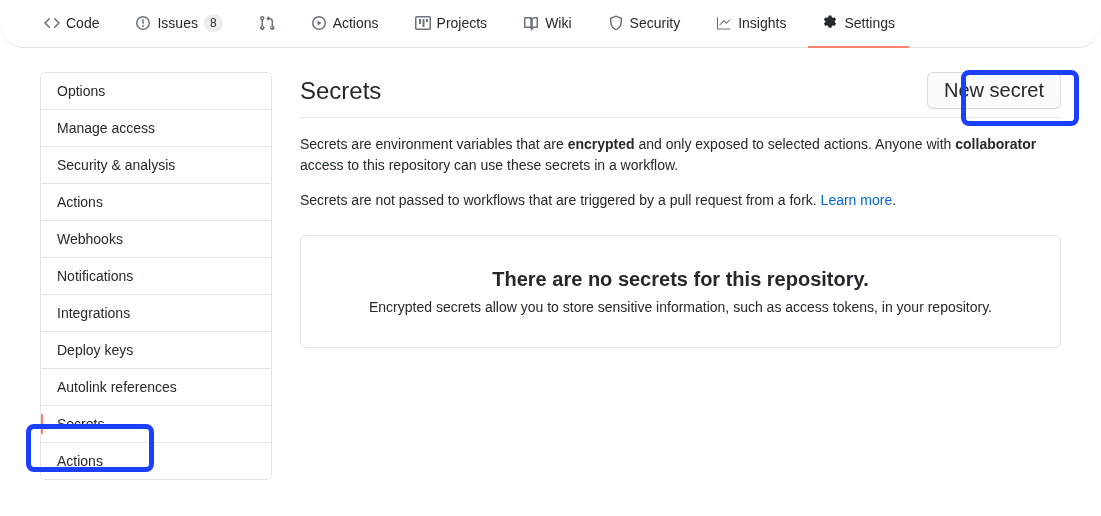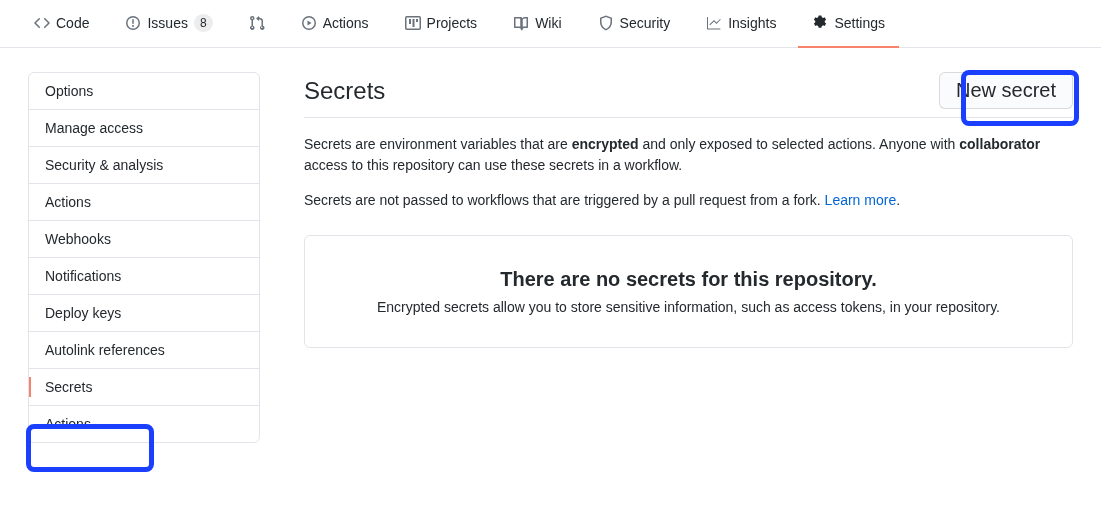--- a/index.html
+++ b/index.html
@@ -7,23 +7,24 @@
     margin: 0;
     font-family: -apple-system, BlinkMacSystemFont, "Segoe UI", Helvetica, Arial, sans-serif;
     color: #24292e;
     font-size: 14px;
     background: #fff;
   }
   .repo-nav {
     display: flex;
     align-items: center;
     gap: 8px;
-    padding: 0 20px;
+    padding: 0 30px;
     border-bottom: 1px solid #e1e4e8;
     height: 48px;
+    border-radius: 24px;
   }
   .repo-nav .tab {
     display: flex;
     align-items: center;
     gap: 6px;
     padding: 8px 14px;
     font-size: 14px;
     color: #24292e;
     cursor: pointer;
     border-bottom: 2px solid transparent;
@@ -39,22 +40,22 @@
     background: #ededed;
     border-radius: 20px;
     padding: 0 6px;
     font-size: 12px;
     line-height: 18px;
     color: #24292e;
     font-weight:500;
   }
   .container {
     display: flex;
-    padding: 24px 28px;
-    gap: 44px;
+    padding: 24px 40px;
+    gap: 28px;
     align-items: flex-start;
   }
   .sidebar {
     width: 232px;
     flex-shrink: 0;
     border: 1px solid #e1e4e8;
     border-radius: 6px;
     overflow: hidden;
   }
   .sidebar .menu-item {
@@ -179,20 +180,21 @@
 </nav>
 
 <div class="container">
   <nav class="sidebar">
     <div class="menu-item"><span>Options</span></div>
     <div class="menu-item"><span>Manage access</span></div>
     <div class="menu-item"><span>Security &amp; analysis</span></div>
     <div class="menu-item"><span>Actions</span></div>
     <div class="menu-item"><span>Webhooks</span></div>
     <div class="menu-item"><span>Notifications</span></div>
+    <div class="menu-item"><span>Integrations</span></div>
     <div class="menu-item"><span>Deploy keys</span></div>
     <div class="menu-item"><span>Autolink references</span></div>
     <div class="menu-item current"><span>Secrets</span></div>
     <div class="menu-item"><span>Actions</span></div>
   </nav>
 
   <main class="main">
     <div class="subhead">
       <h2>Secrets</h2>
       <button class="btn">New secret</button>

